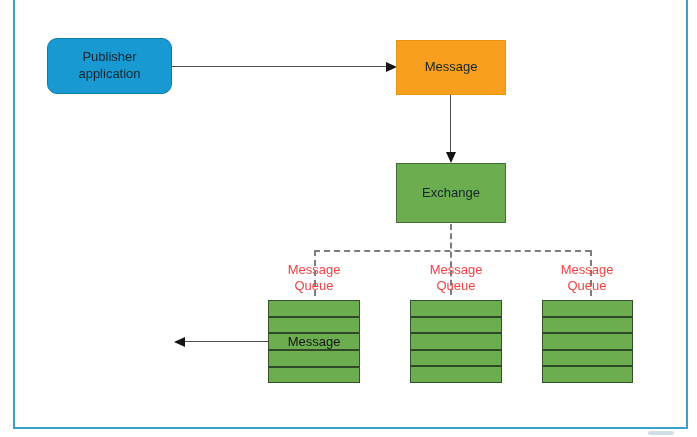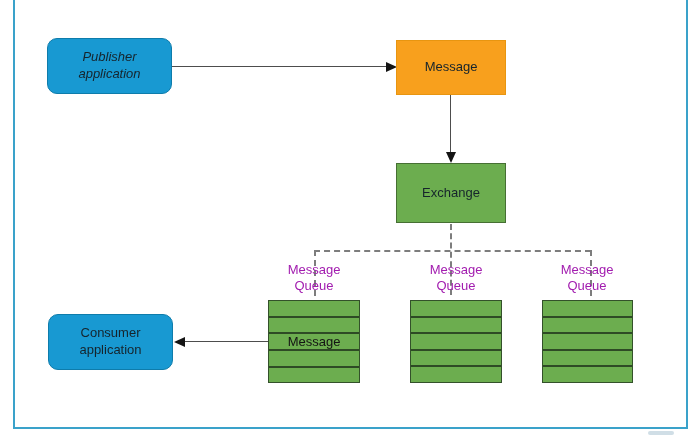--- a/index.html
+++ b/index.html
@@ -36,21 +36,21 @@
   .head-left  { border-top:5px solid transparent; border-bottom:5px solid transparent; border-right:11px solid #141414; }
   .head-down  { border-left:5px solid transparent; border-right:5px solid transparent; border-top:11px solid #141414; }
 
   
   .hdash { position:absolute; height:0; border-top:2px dashed #7d7d7d; }
   .vdash { position:absolute; width:0; border-left:2px dashed #7d7d7d; }
 
   
   .qlabel {
     position:absolute; width:84px; text-align:center; font-size:13px;
-    line-height:1.25; color:#a21caf;
+    line-height:1.25; color:#ef4444;
   }
 
   
   .queue {
     position:absolute; top:300px; height:83px; box-sizing:border-box;
     background:#6cad4f; border:1.5px solid #33512a;
     display:flex; flex-direction:column;
   }
   .slat { flex:1; border-bottom:2px solid #2e4a25; display:flex; align-items:center; justify-content:center; }
   .slat:last-child { border-bottom:none; }
@@ -61,21 +61,21 @@
 </head>
 <body>
 
 <div class="canvas">
 
   <div class="frame" style="left:13px; top:0; width:2px; height:429px;"></div>
   <div class="frame" style="left:686px; top:0; width:2px; height:429px;"></div>
   <div class="frame" style="left:13px; top:427px; width:675px; height:2px;"></div>
 
   <div class="node node-blue" style="left:47px; top:38px; width:125px; height:56px;">
-    <span style="width:90px;font-style:italic;">Publisher application</span>
+    <span style="width:90px;">Publisher application</span>
   </div>
 
   <div class="hline" style="left:172px; top:66px; width:216px;"></div>
   <div class="head head-right" style="left:386px; top:62px;"></div>
 
   <div class="node node-orange" style="left:396px; top:40px; width:110px; height:55px;">
     <span>Message</span>
   </div>
 
   <div class="vline" style="left:450px; top:95px; height:58px;"></div>
@@ -116,19 +116,16 @@
     <div class="slat"></div>
     <div class="slat"></div>
     <div class="slat"></div>
     <div class="slat"></div>
     <div class="slat"></div>
   </div>
 
   <div class="hline" style="left:183px; top:341px; width:85px;"></div>
   <div class="head head-left" style="left:174px; top:337px;"></div>
 
-  <div class="node node-blue" style="left:48px; top:314px; width:125px; height:56px;">
-    <span style="width:92px;">Consumer application</span>
-  </div>
 
   <div class="smudge" style="left:648px; top:431px; width:26px; height:4px;"></div>
 
 </div>
 
 </body></html>

